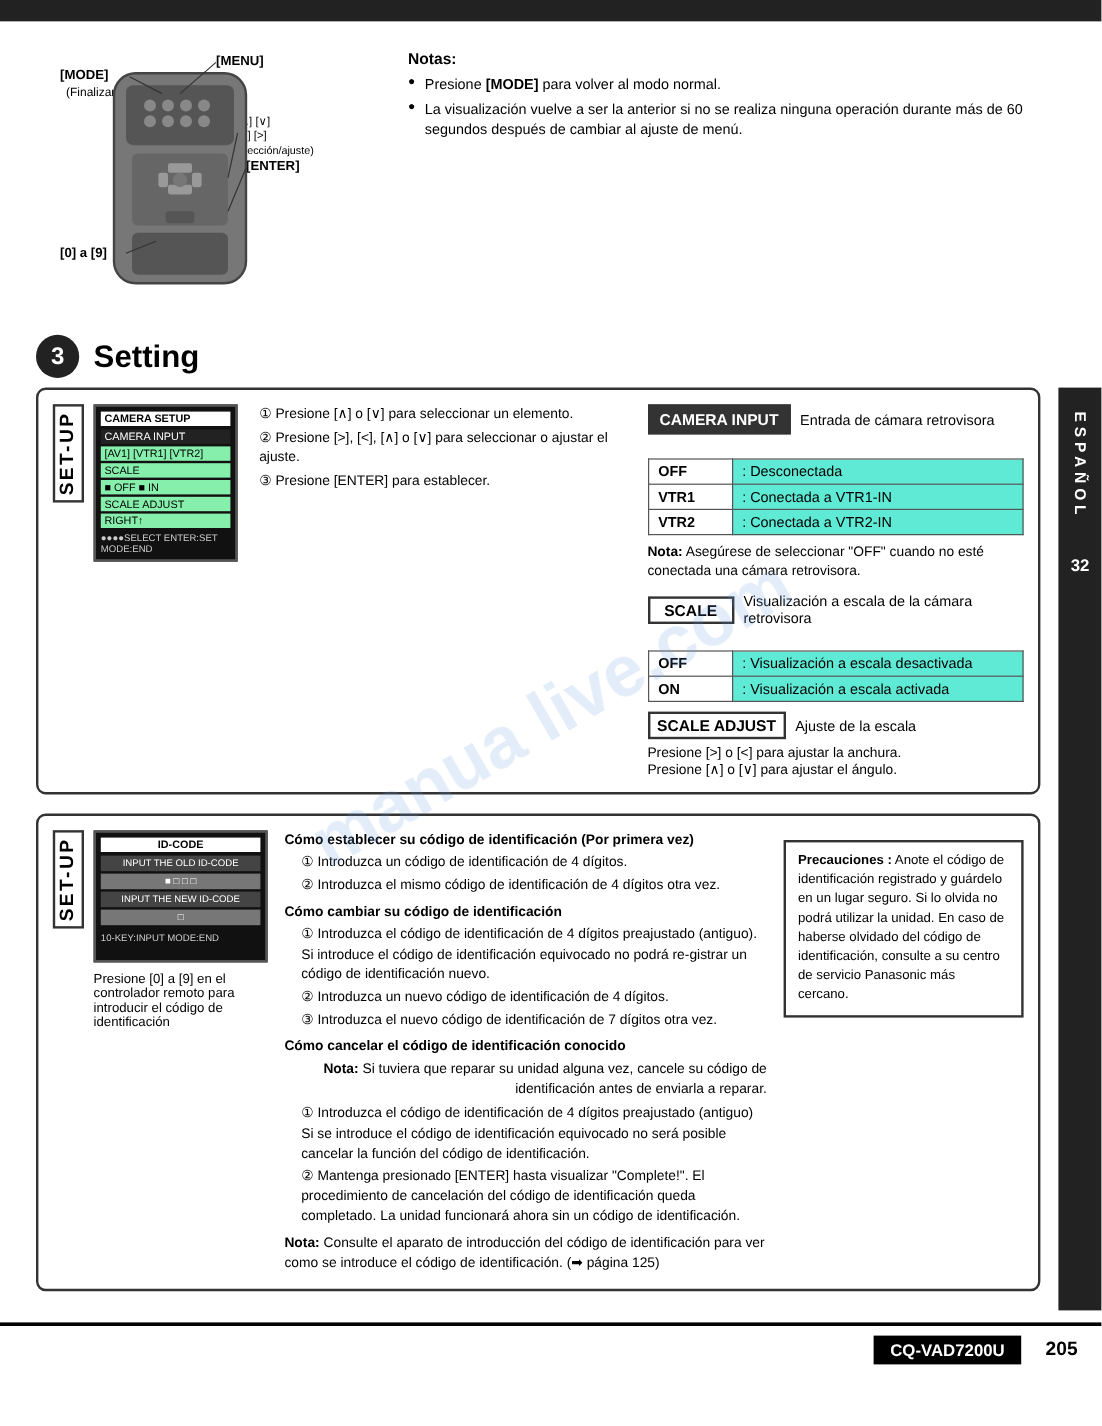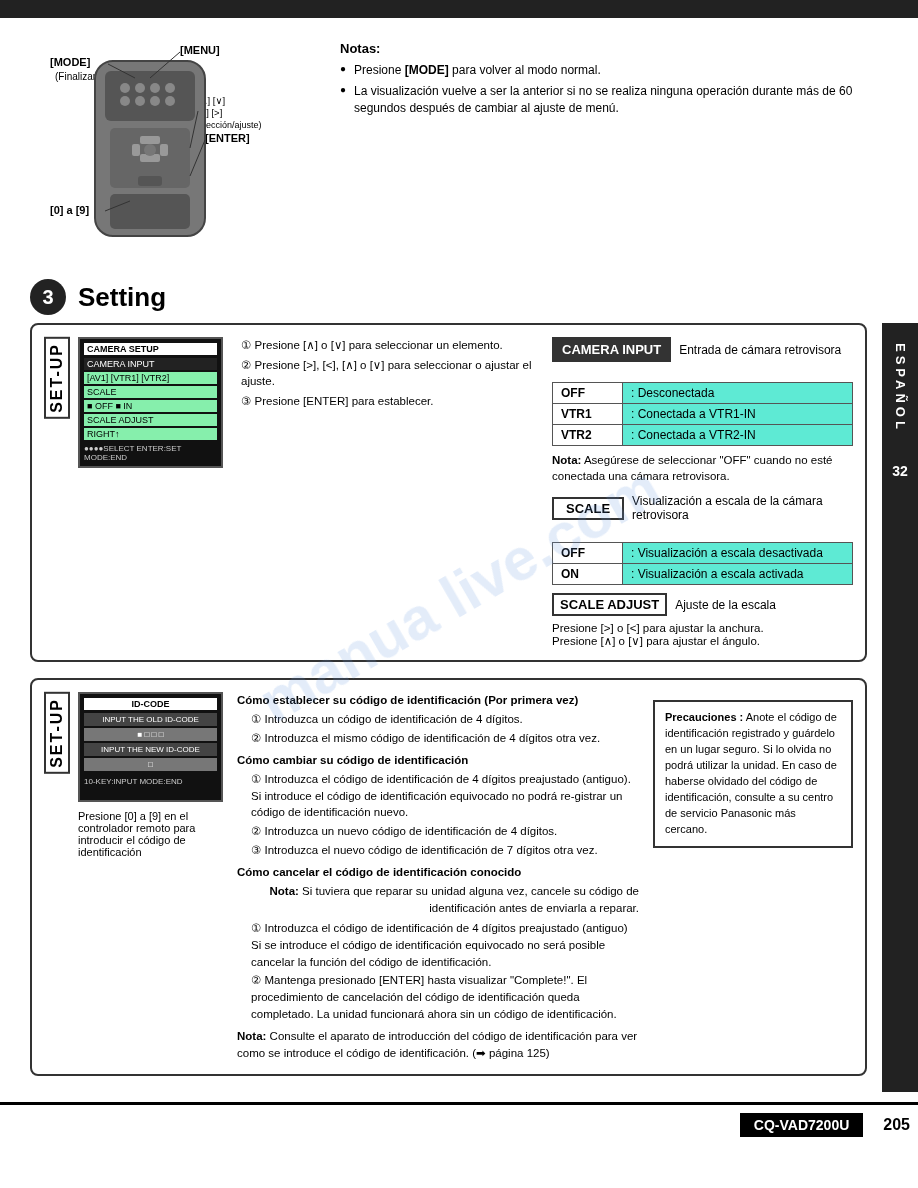--- a/index.html
+++ b/index.html
@@ -157,21 +157,21 @@
       font-size: 16px;
       letter-spacing: 2px;
       border: 2px solid #333;
       padding: 4px 2px;
       background: #fff;
       height: fit-content;
       align-self: flex-start;
     }
 
     .screen-img {
-      width: 145px;
+      width: 120px;
       background: #111;
       border: 2px solid #555;
       padding: 4px;
       font-size: 9px;
       color: #fff;
       min-height: 100px;
     }
 
     .screen-img .screen-title {
       background: #fff;
@@ -367,21 +367,21 @@
     .precautions-box .prec-title {
       font-weight: bold;
     }
 
     
     .bottom-bar {
       display: flex;
       justify-content: space-between;
       align-items: center;
       background: #fff;
-      padding: 8px 8px 8px 30px;
+      padding: 8px 20px 8px 30px;
       border-top: 3px solid #000;
       margin-top: 10px;
     }
 
     .bottom-model {
       background: #000;
       color: #fff;
       font-weight: bold;
       font-size: 14px;
       padding: 4px 14px;

